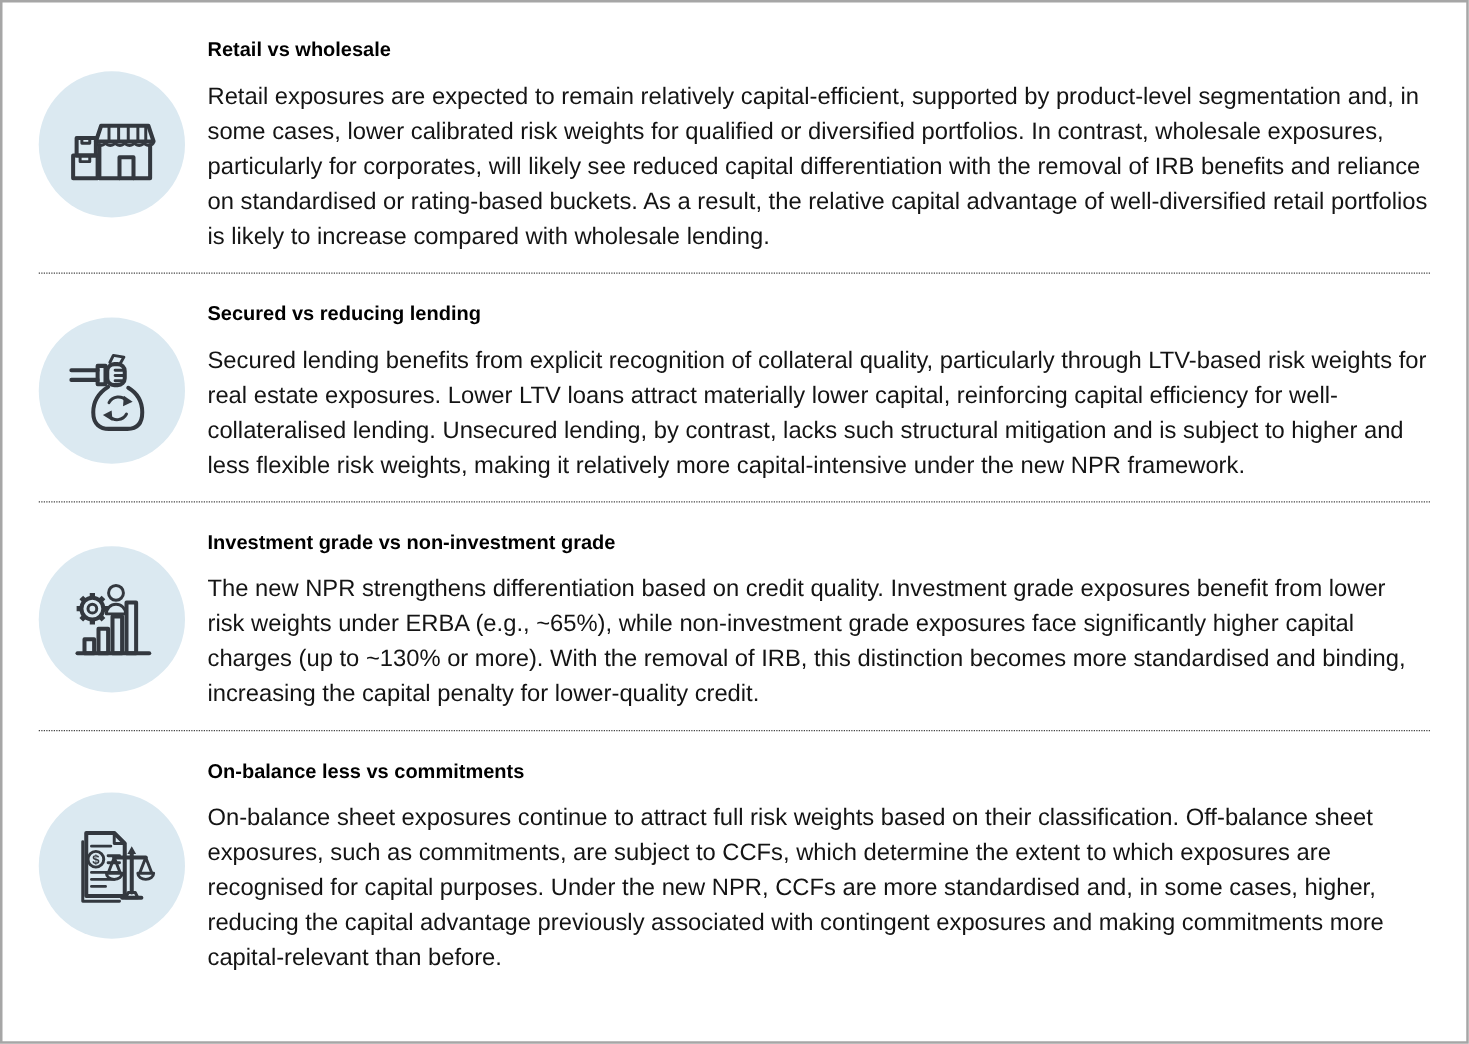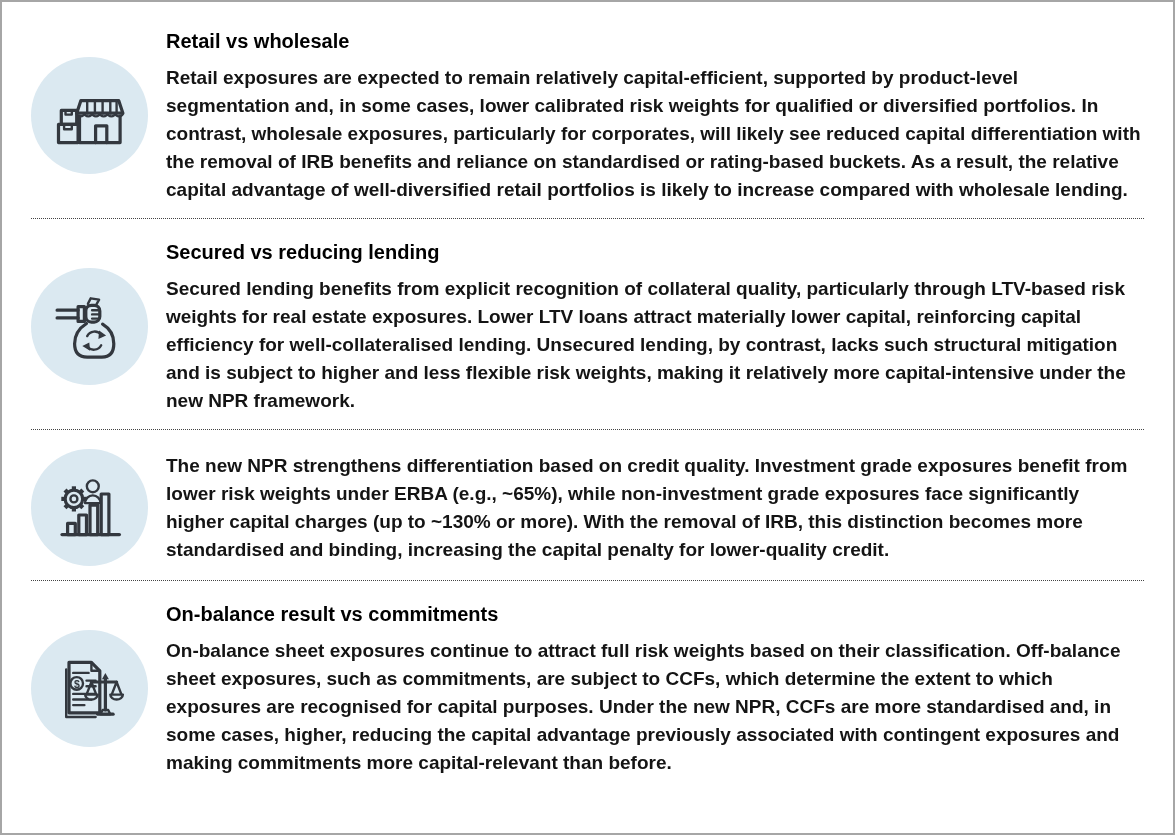--- a/index.html
+++ b/index.html
@@ -45,30 +45,29 @@
   .fillink{fill:var(--icon-stroke);stroke:none;}
   .fillbg{fill:var(--icon-bg);}
   .dollar{
     font-family:"Liberation Sans",sans-serif;
     font-size:15px;font-weight:bold;
     fill:var(--icon-stroke);
   }
   .content{flex:1;min-width:0;padding-right:2px;}
   .content h2{
     margin:0 0 9px 0;
-    font-size:20px;
+    font-size:16px;
     line-height:28px;
     font-weight:bold;
     color:#000;
   }
   .content p{
     margin:0;
     font-size:19px;
     line-height:28px;
-    font-weight:bold;
   }
 </style>
 </head>
 <body>
 
 <div class="section first separated">
   <div class="icon-wrap">
     <svg viewBox="0 0 100 100">
 
       <path class="stroke" d="M37 28 H91 L97 46 H31 Z"></path>
@@ -137,20 +136,21 @@
       </g>
 
       <rect class="stroke fillbg" x="18" y="72" width="11" height="16"></rect>
       <rect class="stroke fillbg" x="34" y="60" width="11" height="28"></rect>
       <rect class="stroke fillbg" x="50" y="46" width="11" height="42"></rect>
       <rect class="stroke fillbg" x="66" y="30" width="11" height="58"></rect>
       <path class="stroke" d="M10 88 H92"></path>
     </svg>
   </div>
   <div class="content">
+    <h2>Investment grade vs non-investment grade</h2>
     <p>The new NPR strengthens differentiation based on credit quality. Investment grade exposures benefit from lower risk weights under ERBA (e.g., ~65%), while non-investment grade exposures face significantly higher capital charges (up to ~130% or more). With the removal of IRB, this distinction becomes more standardised and binding, increasing the capital penalty for lower-quality credit.</p>
   </div>
 </div>
 
 <div class="section">
   <div class="icon-wrap">
     <svg viewBox="0 0 100 100">
 
       <path class="stroke thin" d="M16 22 V90 H58"></path>
 
@@ -167,16 +167,16 @@
       <path class="stroke" d="M52 40 H88"></path>
       <path class="stroke thin" d="M52 40 L45 58 M52 40 L59 58"></path>
       <path class="stroke thin fillbg" d="M43 58 A9 7 0 0 0 61 58 Z"></path>
       <path class="stroke thin" d="M88 40 L81 58 M88 40 L95 58"></path>
       <path class="stroke thin fillbg" d="M79 58 A9 7 0 0 0 97 58 Z"></path>
       <path class="stroke thin" d="M68 80 H76 L79 86 H65 Z"></path>
       <path class="stroke" d="M61 86 H83"></path>
     </svg>
   </div>
   <div class="content">
-    <h2>On-balance result vs commitments</h2>
+    <h2>On-balance less vs commitments</h2>
     <p>On-balance sheet exposures continue to attract full risk weights based on their classification. Off-balance sheet exposures, such as commitments, are subject to CCFs, which determine the extent to which exposures are recognised for capital purposes. Under the new NPR, CCFs are more standardised and, in some cases, higher, reducing the capital advantage previously associated with contingent exposures and making commitments more capital-relevant than before.</p>
   </div>
 </div>
 
 </body></html>

